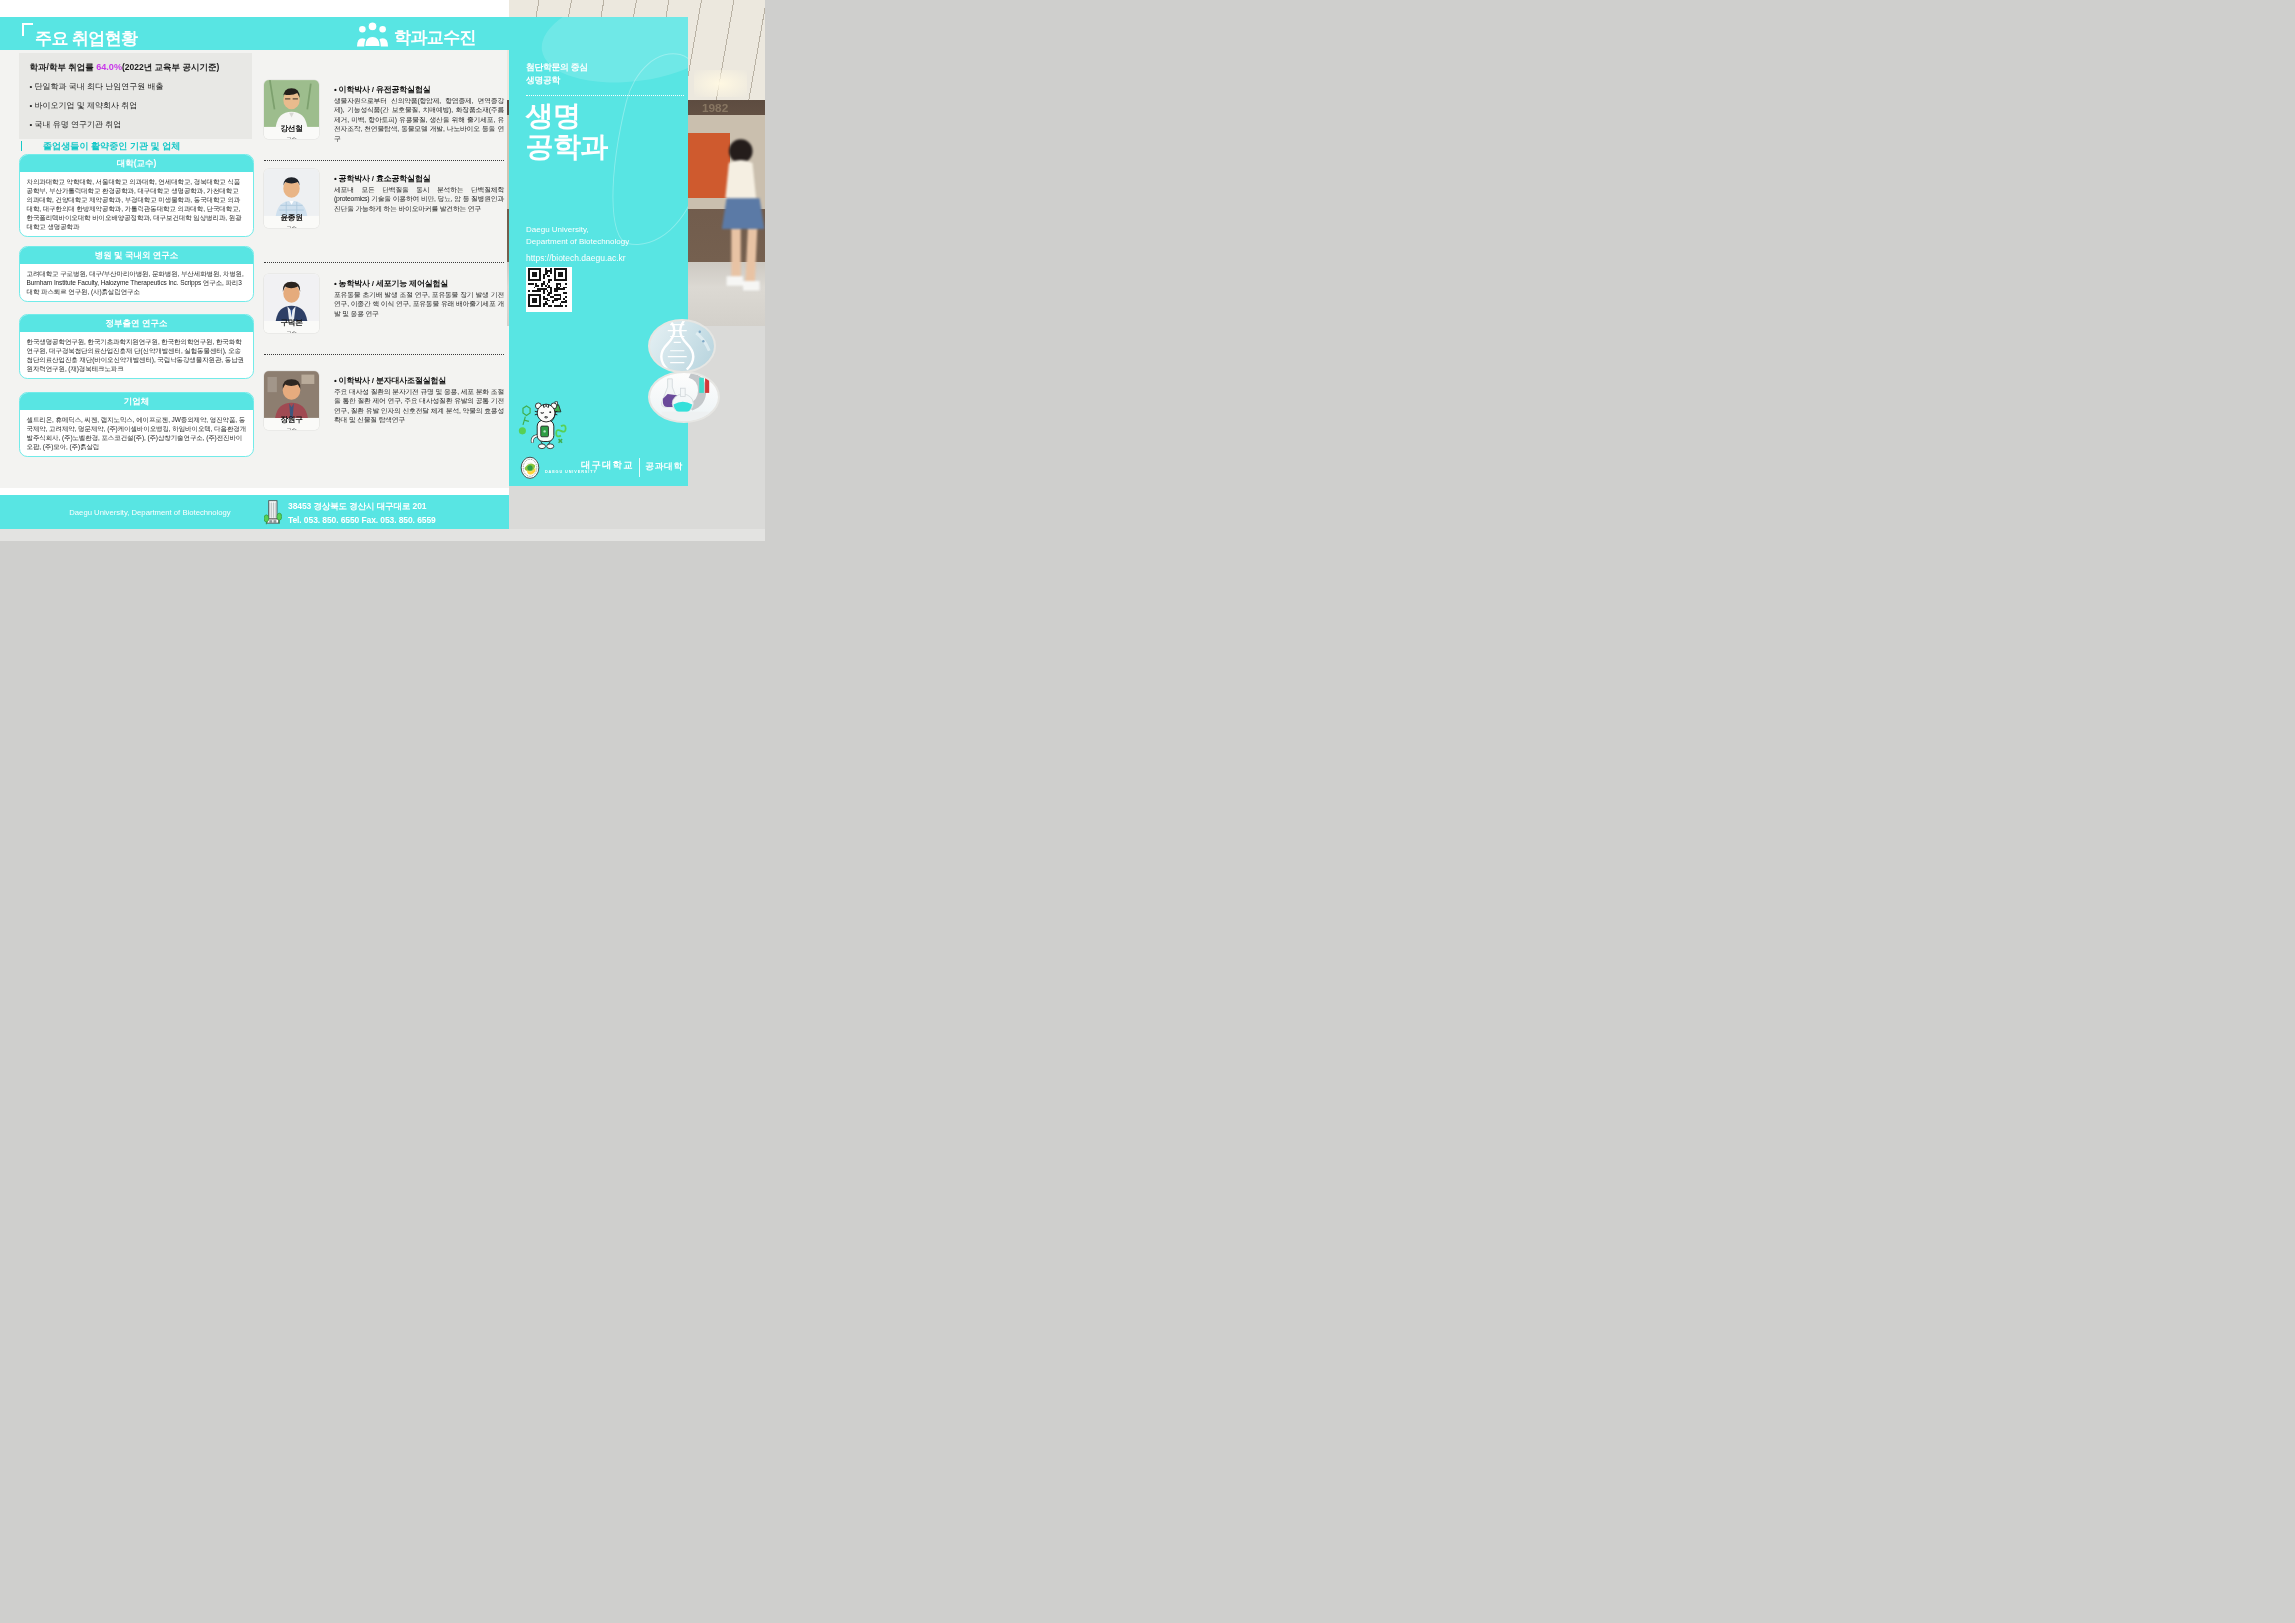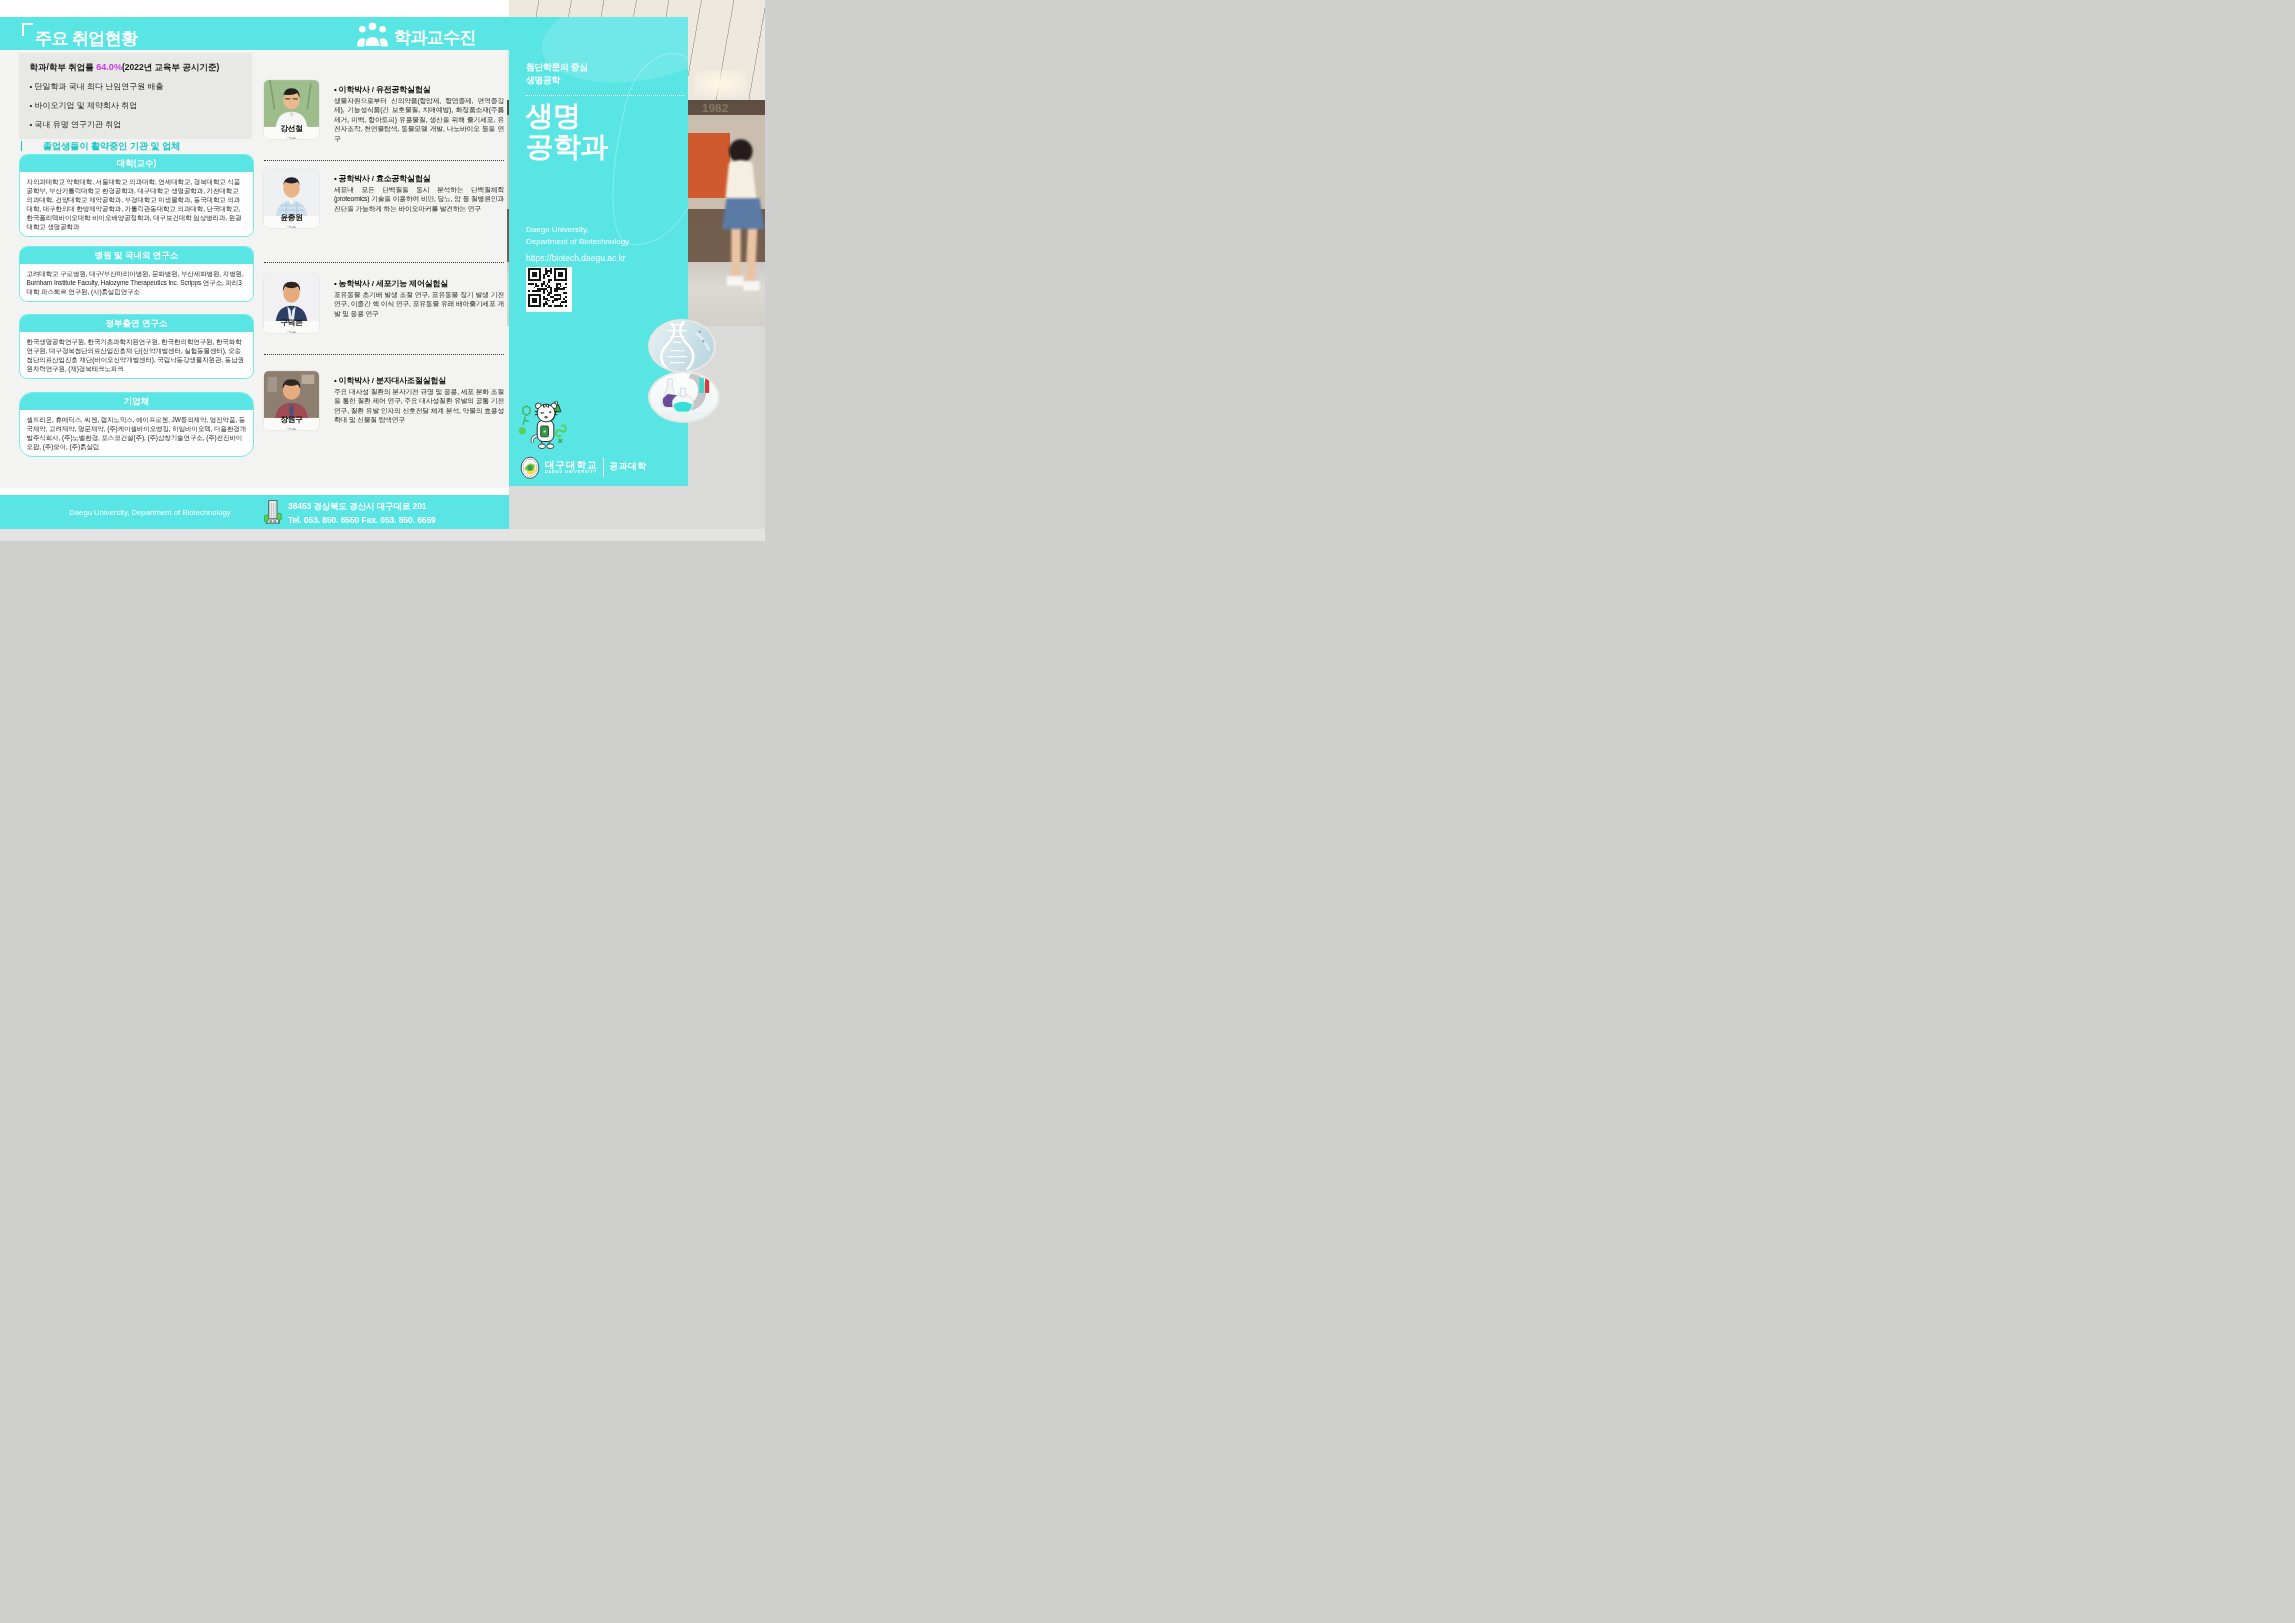--- a/index.html
+++ b/index.html
@@ -39,21 +39,21 @@
   .deco1{position:absolute;left:32px;top:-23.6px;width:189px;height:88px;background:rgba(255,255,255,.14);
          border-radius:50%;transform:rotate(-8deg);}
   .deco2{position:absolute;left:106px;top:35px;width:88px;height:195px;border:1.2px solid rgba(255,255,255,.30);
          border-radius:46% 54% 60% 40%/30% 60% 40% 70%;transform:rotate(14deg);}
   .tagline{color:#fff;font-size:8.8px;font-weight:bold;letter-spacing:-0.3px;}
   .pdots{border-top:1.8px dotted rgba(255,255,255,.95);width:158px;}
   .bigtitle{color:#fff;font-size:28px;font-weight:bold;letter-spacing:-0.6px;line-height:1;}
   .psub{color:#fff;font-size:8px;}
   .purl{color:#fff;font-size:8.5px;}
   .qr{left:17px;top:250px;width:42px;height:42px;background:#fff;padding:1.8px;}
-  .logo-kr{color:#fff;font-size:9.4px;font-weight:bold;letter-spacing:1.2px;line-height:10px;}
+  .logo-kr{color:#fff;font-size:9.4px;font-weight:bold;letter-spacing:1.2px;line-height:10px;margin-left:36px;}
   .logo-en{color:#fff;font-size:3.8px;font-weight:bold;letter-spacing:0.9px;}
   .logo-div{width:0.9px;height:19px;background:rgba(255,255,255,.85);}
   .logo-college{color:#fff;font-size:8.8px;font-weight:bold;letter-spacing:0.6px;}
   
   .photo{left:507px;top:0;width:258px;height:326px;background:#7a6354;}
   .ceiling{position:absolute;left:0;top:0;width:100%;height:100px;
      background:repeating-linear-gradient(100deg,#ece8de 0 31px,#b9b2a4 31px 32px),
                 repeating-linear-gradient(12deg,rgba(185,178,164,0) 0 42px,rgba(185,178,164,.9) 42px 44px),#ece8de;}
   .glow{position:absolute;left:187px;top:70px;width:53px;height:27px;background:radial-gradient(ellipse,#fff8e2,rgba(255,248,226,0));}
   .wall{position:absolute;left:0;top:100px;width:100%;height:162px;
@@ -146,21 +146,21 @@
     <div class="tbox-c">차의과대학교 약학대학, 서울대학교 의과대학, 연세대학교, 경북대학교 식품공학부, 부산가톨릭대학교 환경공학과, 대구대학교 생명공학과, 가천대학교 의과대학, 건양대학교 제약공학과, 부경대학교 미생물학과, 동국대학교 의과대학, 대구한의대 한방제약공학과, 가톨릭관동대학교 의과대학, 단국대학교, 한국폴리텍바이오대학 바이오배양공정학과, 대구보건대학 임상병리과, 원광대학교 생명공학과</div>
   </div>
   <div class="abs tbox" style="top:246px;">
     <div class="tbox-h">병원 및 국내외 연구소</div>
     <div class="tbox-c">고려대학교 구로병원, 대구/부산마리아병원, 문화병원, 부산세화병원, 차병원, Burnham Institute Faculty, Halozyme Therapeutics Inc. Scripps 연구소, 파리3 대학 파스퇴르 연구원, (사)흙살림연구소</div>
   </div>
   <div class="abs tbox" style="top:314px;">
     <div class="tbox-h">정부출연 연구소</div>
     <div class="tbox-c">한국생명공학연구원, 한국기초과학지원연구원, 한국한의학연구원, 한국화학연구원, 대구경북첨단의료산업진흥재 단(신약개발센터, 실험동물센터), 오송첨단의료산업진흥 재단(바이오신약개발센터), 국립낙동강생물자원관, 동남권원자력연구원, (재)경북테크노파크</div>
   </div>
-  <div class="abs tbox" style="top:392px;border-radius:13px;">
+  <div class="abs tbox" style="top:392px;">
     <div class="tbox-h">기업체</div>
     <div class="tbox-c">셀트리온, 휴메딕스, 씨젠, 랩지노믹스, 에이프로젠, JW중외제약, 영진약품, 동국제약, 고려제약, 명문제약, (주)케이셀바이오뱅킹, 하임바이오텍, 다음환경개발주식회사, (주)노벨환경, 포스코건설(주), (주)삼창기술연구소, (주)전진바이오팜, (주)모아, (주)흙살림</div>
   </div>
 
   <div class="abs prow" style="top:80px;height:77px;">
     <div class="pcard">
       <svg viewBox="0 0 94 80" width="55" height="47">
         <rect width="94" height="80" fill="#9dbd8d"></rect>
         <path d="M10 0 l8 50 M80 6 l-6 44" stroke="#7da06e" stroke-width="3" fill="none"></path>
         <ellipse cx="47" cy="34" rx="14" ry="16" fill="#e9bb8d"></ellipse>

